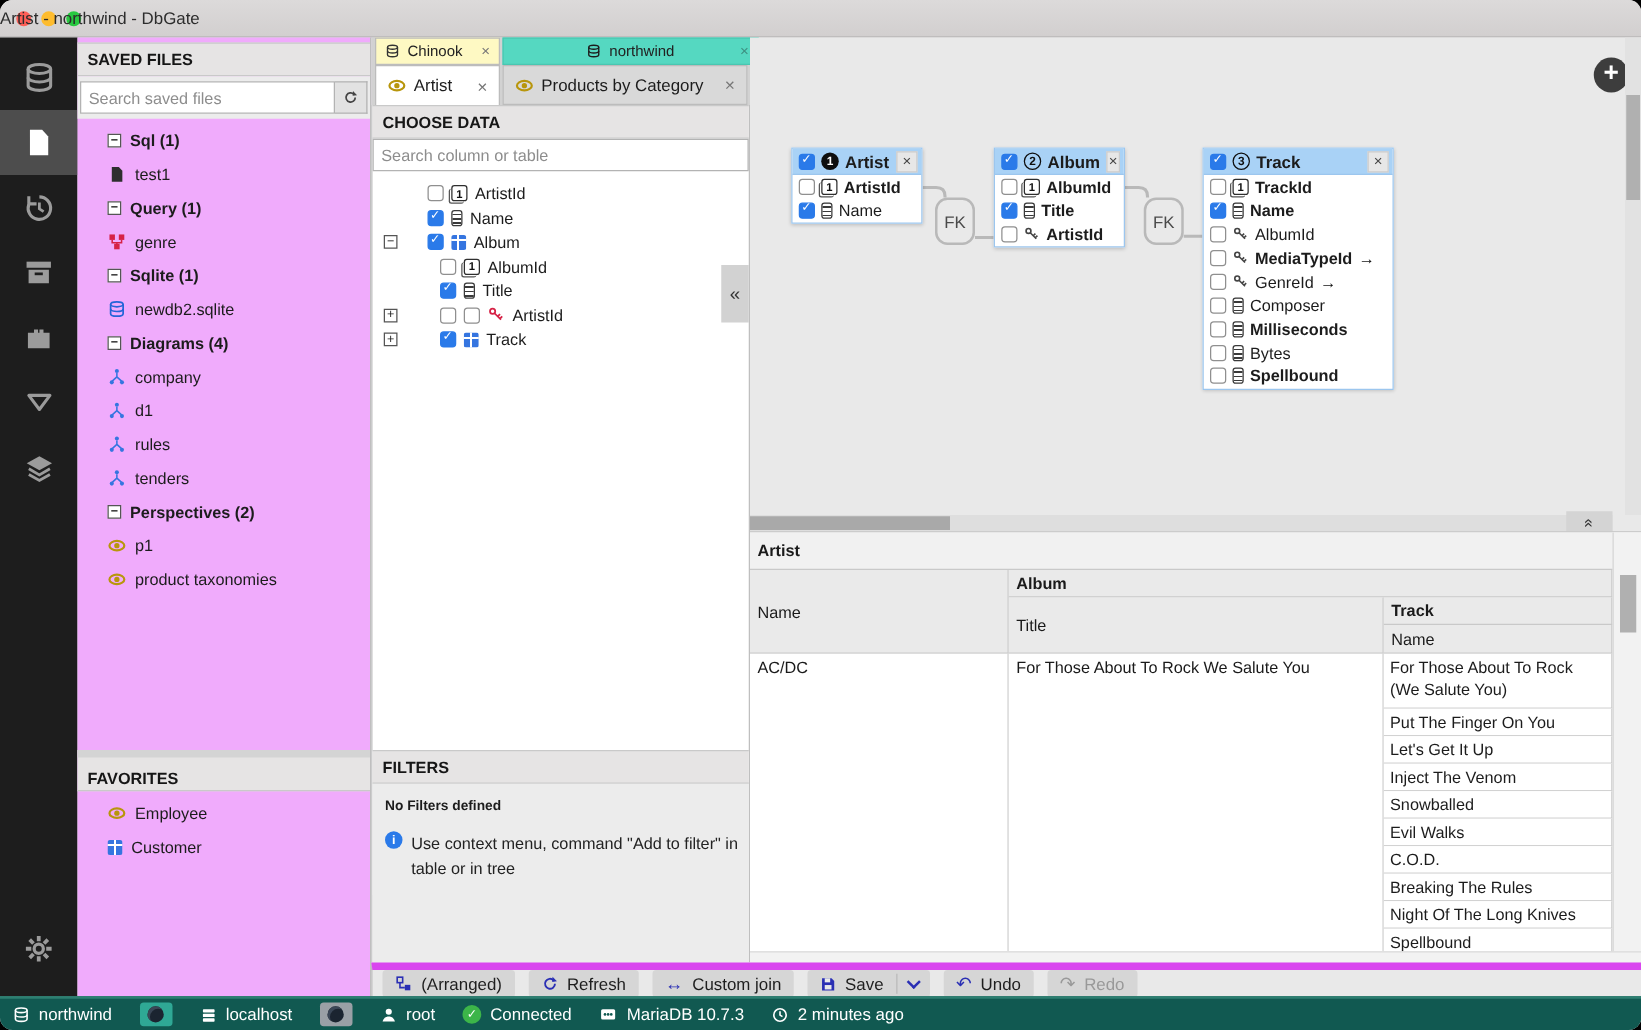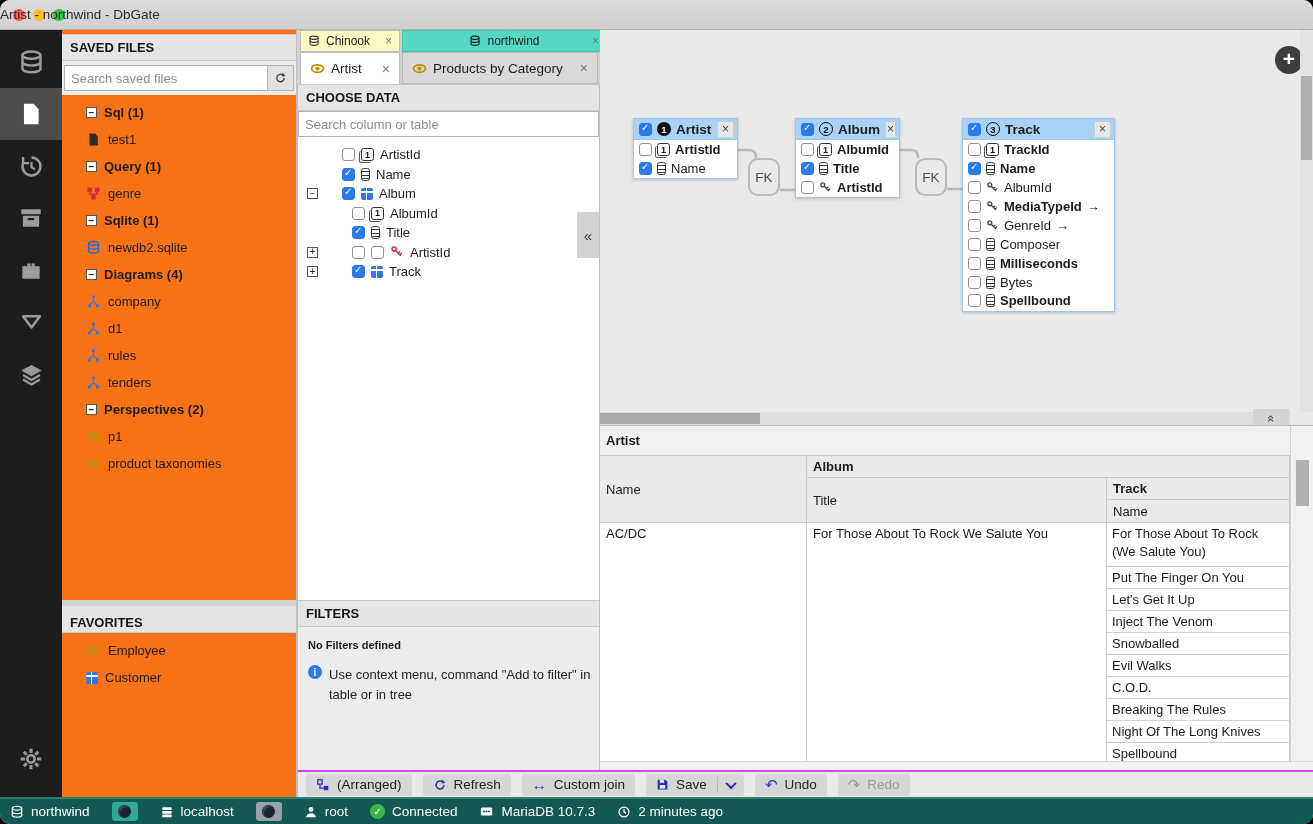--- a/index.html
+++ b/index.html
@@ -14,21 +14,21 @@
   
   .iconbar{position:absolute;left:0;top:30px;width:62px;height:767px;background:#1d1d1d;display:flex;flex-direction:column;align-items:stretch;}
   .ibtn{width:62px;height:52px;display:flex;align-items:center;justify-content:center;color:#9b9b9b;background:transparent;border:none;}
   .ibtn.active{background:#4d4d4d;color:#fff;}
   .ic{display:block;}
   
   .sect-header{height:27px;background:#e6e4e4;border-top:1px solid #c9c9c9;border-bottom:1px solid #c9c9c9;font-weight:bold;line-height:26px;padding-left:8px;color:#161616;}
   input.search{display:block;width:100%;height:26px;border:1px solid #b3b3b3;padding:0 6px;font-size:13px;font-family:inherit;background:#fff;color:#222;outline:none;}
   input.search::placeholder{color:#8d8d8d;}
   
-  .panel-left{position:absolute;left:62px;top:30px;width:235px;height:767px;background:#f97316;border-right:1px solid #bfbfbf;}
+  .panel-left{position:absolute;left:62px;top:30px;width:235px;height:767px;background:#f0abfc;border-right:1px solid #bfbfbf;}
   .searchrow{display:flex;padding:4px 2px 4px 2px;background:#ececec;}
   .searchrow input{flex:1;}
   .sbtn{width:26px;height:26px;border:1px solid #b3b3b3;border-left:none;background:#e2e2e2;display:flex;align-items:center;justify-content:center;color:#333;}
   .ltree{padding-top:4px;}
   .lrow{height:27px;display:flex;align-items:center;gap:7px;padding-left:24px;cursor:default;}
   .lrow.group{font-weight:bold;}
   .fav-block{position:absolute;left:0;top:570px;width:100%;}
   .fav-block .sect-header{border-top:6px solid #d4d4d4;height:33px;}
   
   .exp{width:11px;height:11px;border:1px solid #555;background:#fff;position:relative;flex:none;}
@@ -103,21 +103,21 @@
   .h-trackname{left:507px;top:74px;width:183px;height:23px;}
   .dcell{position:absolute;background:#fff;padding:3px 6px;border-right:1px solid #c9c9c9;color:#1a1a1a;}
   .d-artist{left:0;top:97px;width:207px;height:238px;}
   .d-album{left:207px;top:97px;width:300px;height:238px;}
   .d-tracks{position:absolute;left:507px;top:97px;width:183px;}
   .trkrow{border-bottom:1px solid #d2d2d2;border-right:1px solid #c9c9c9;padding:2px 5px;background:#fff;line-height:1.35;}
   .grid-vtrack{position:absolute;left:690px;top:0;width:23px;height:335px;background:#f2f2f2;border-left:1px solid #d5d5d5;}
   .grid-vthumb{position:absolute;left:5px;top:34px;width:13px;height:46px;background:#b0b0b0;}
   .grid-hstrip{position:absolute;left:0;top:335px;width:713px;height:10px;background:#f2f2f2;border-top:1px solid #d9d9d9;}
   
-  .toolbar{position:absolute;left:297px;top:770px;width:1016px;height:27px;background:#e9e9e9;border-top:2px solid #d946ef;border-left:1px solid #bfbfbf;display:flex;align-items:center;gap:11px;padding:0 8px;}
+  .toolbar{position:absolute;left:297px;top:770px;width:1016px;height:27px;background:#e9e9e9;border-top:6px solid #d946ef;border-left:1px solid #bfbfbf;display:flex;align-items:flex-start;gap:11px;padding:0 8px;}
   .tbtn{height:22px;background:#d6d6d6;border-radius:3px;padding:0 10px;display:flex;align-items:center;gap:7px;font-size:13.5px;color:#1e1e1e;border:none;font-family:inherit;}
   .tbtn .bico{color:#2a2fb4;font-size:15px;line-height:1;display:inline-flex;align-items:center;}
   .tbtn.disabled{color:#999;}
   .tbtn.disabled .bico{color:#999;}
   .tbtn-group{display:flex;align-items:stretch;background:#d6d6d6;border-radius:3px;}
   .tbtn-group .tbtn{background:transparent;}
   .vdiv{width:1px;background:#b9b9b9;margin:3px 0;}
   .chev-down{width:8px;height:8px;border-right:2px solid #2a2fb4;border-bottom:2px solid #2a2fb4;transform:rotate(45deg) translate(-1px,-1px);}
   .ddbtn{width:26px;display:flex;align-items:center;justify-content:center;background:transparent;border:none;}
   

